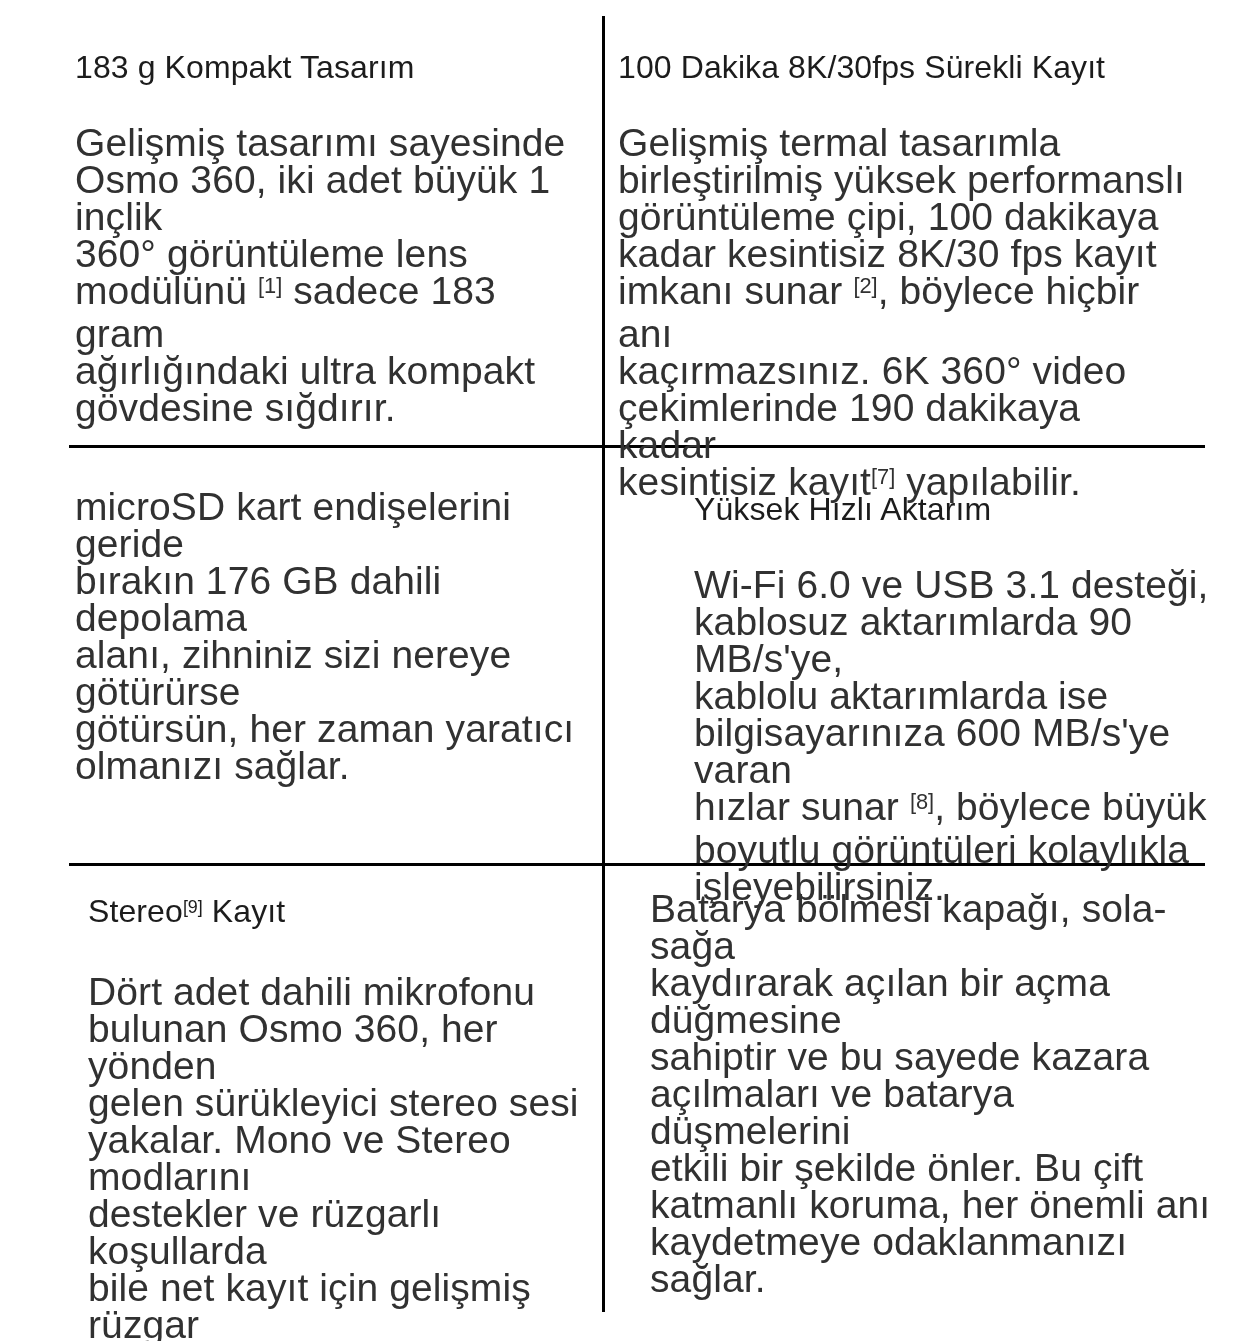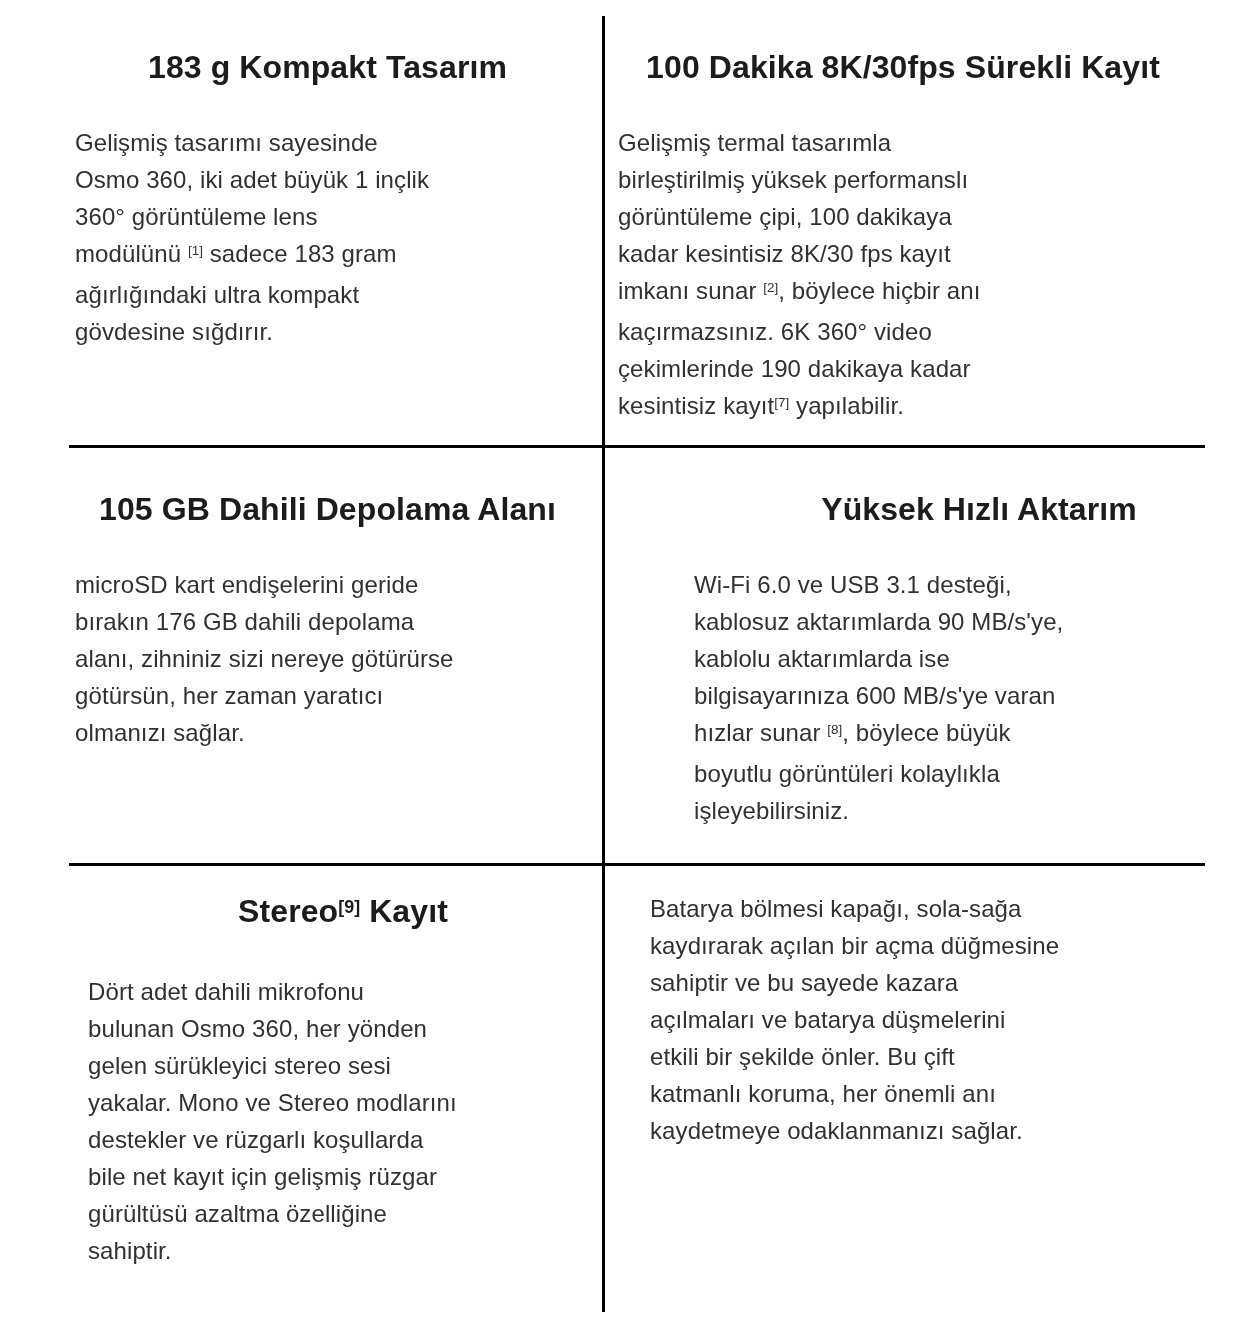--- a/index.html
+++ b/index.html
@@ -40,29 +40,28 @@
   .cell-1 { left: 618px; top: 46px;  width: 570px; }
   .cell-2 { left: 75px;  top: 488px; width: 505px; }
   .cell-3 { left: 678px; top: 488px; width: 570px; margin-left: 16px; }
   .cell-4 { left: 88px;  top: 890px; width: 510px; }
   .cell-5 { left: 650px; top: 890px; width: 570px; }
 
   .heading {
     margin: 0 0 36px 0;
     font-size: 32px;
     line-height: 42px;
-    font-weight: 700;
+    font-weight: 400;
     color: #1c1c1c;
     white-space: pre-line;
     letter-spacing: 0.1px;
-    text-align: center;
   }
   .para {
     margin: 0;
-    font-size: 24px;
+    font-size: 39px;
     line-height: 37px;
     font-weight: 400;
     color: #313131;
     white-space: pre-line;
     letter-spacing: 0.1px;
   }
   sup.ref {
     font-size: 0.56em;
     vertical-align: baseline;
     position: relative;
@@ -95,21 +94,20 @@
 birleştirilmiş yüksek performanslı
 görüntüleme çipi, 100 dakikaya
 kadar kesintisiz 8K/30 fps kayıt
 imkanı sunar <sup class="ref">[2]</sup>, böylece hiçbir anı
 kaçırmazsınız. 6K 360° video
 çekimlerinde 190 dakikaya kadar
 kesintisiz kayıt<sup class="ref">[7]</sup> yapılabilir.</p>
   </section>
 
   <section class="cell cell-2">
-    <h3 class="heading">105 GB Dahili Depolama Alanı</h3>
     <p class="para">microSD kart endişelerini geride
 bırakın 176 GB dahili depolama
 alanı, zihniniz sizi nereye götürürse
 götürsün, her zaman yaratıcı
 olmanızı sağlar.</p>
   </section>
 
   <section class="cell cell-3">
     <h3 class="heading">Yüksek Hızlı Aktarım</h3>
     <p class="para">Wi-Fi 6.0 ve USB 3.1 desteği,

